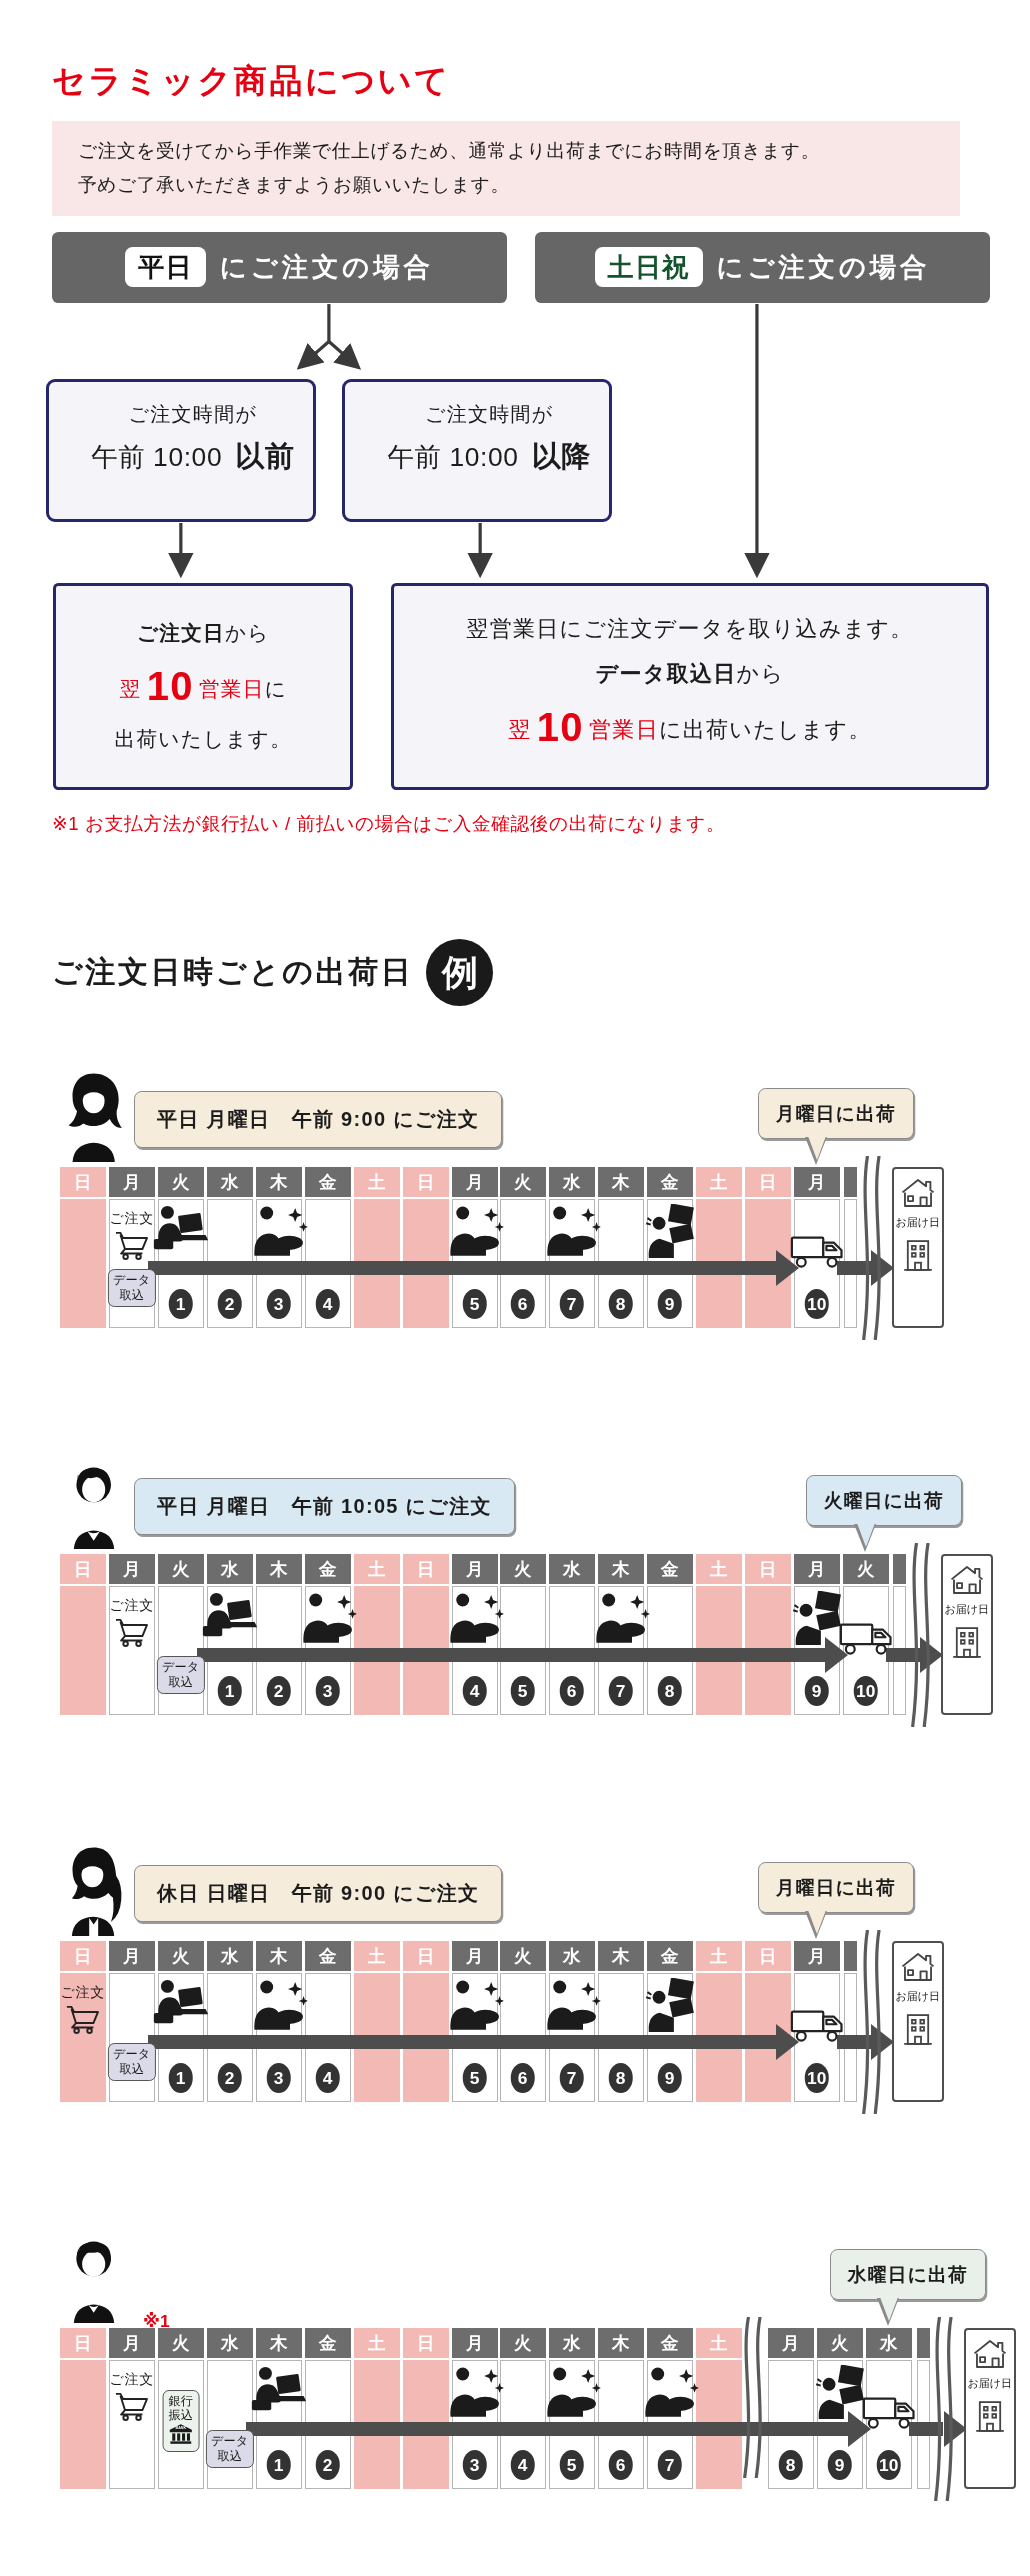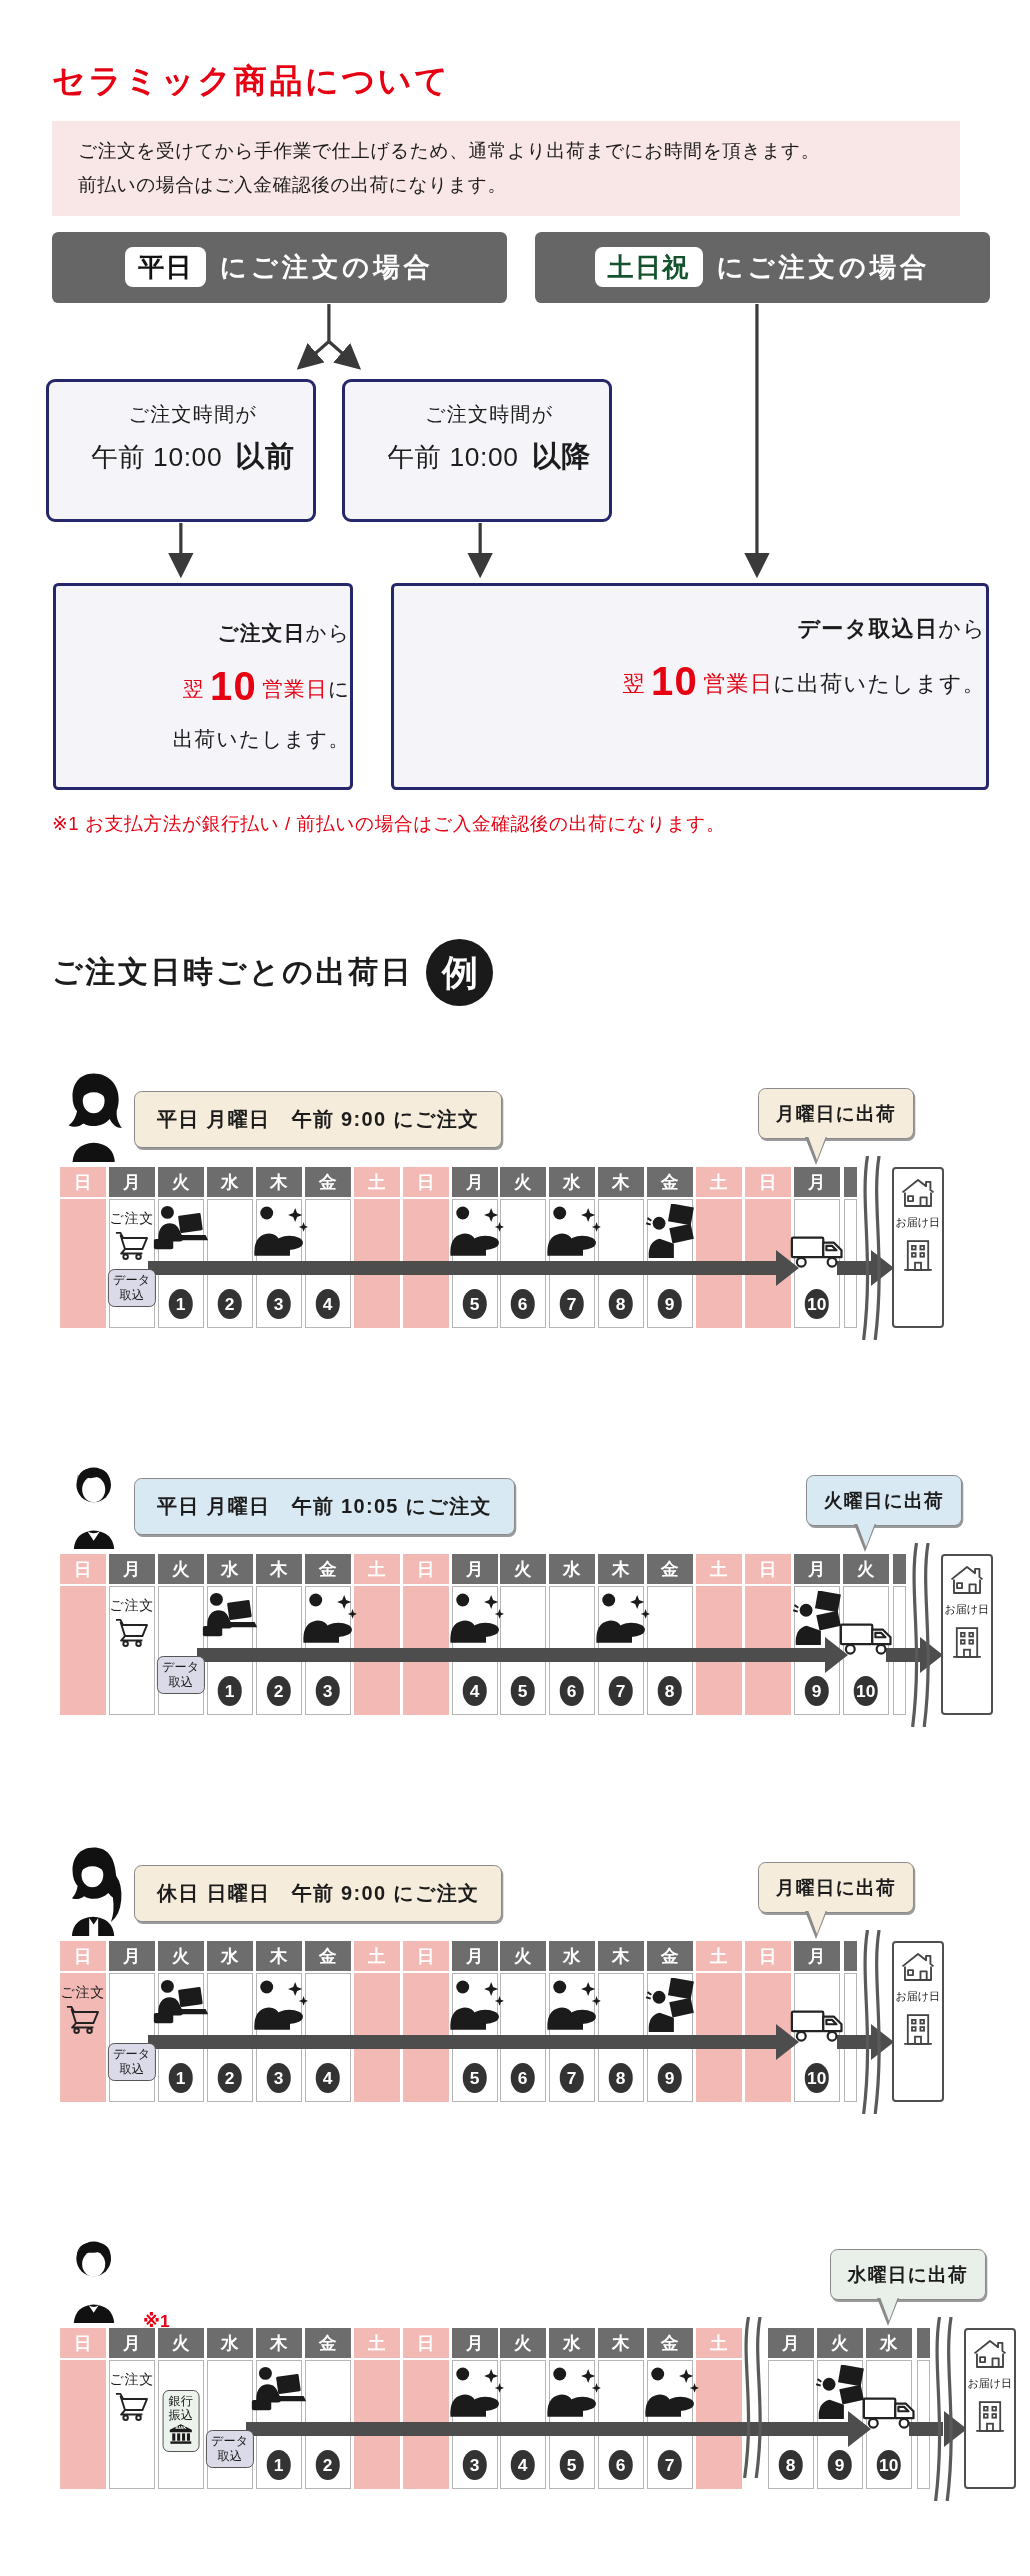--- a/index.html
+++ b/index.html
@@ -17,21 +17,21 @@
   .fbadge{background:#fff;border-radius:7.7px;padding:2.6px 13px;font-size:26px;letter-spacing:1.3px;}
   .fbadge.wk{color:#111;}
   .fbadge.hol{color:#14532d;}
   .flow svg.conn{position:absolute;left:0;top:0;z-index:1;}
   .bbox{position:absolute;top:147px;height:143px;background:#f5f5f9;border:3.2px solid #26266b;border-radius:9px;box-sizing:border-box;padding:19.3px 0 0 24.5px;text-align:center;}
   .bbox.b1{left:-6.4px;width:270px;}
   .bbox.b2{left:290px;width:270px;}
   .bl1{font-size:20px;letter-spacing:1.3px;}
   .bl2{font-size:26.4px;margin-top:9px;letter-spacing:0.6px;}
   .bl2 b{font-size:29px;margin-left:5.2px;}
-  .rbox{position:absolute;top:351px;height:207px;background:#f5f5f9;border:3.2px solid #26266b;border-radius:5.2px;box-sizing:border-box;text-align:right;}
+  .rbox{position:absolute;top:351px;height:207px;background:#f5f5f9;border:3.2px solid #26266b;border-radius:5.2px;box-sizing:border-box;text-align:center;}
   .rbox.r1{left:1.3px;width:300px;padding-top:33px;}
   .rbox.r2{left:339px;width:598px;padding-top:28px;}
   .rl{font-size:20.6px;letter-spacing:1.3px;margin-bottom:16.7px;}
   .rbox.r2 .rl{font-size:22px;margin-bottom:15.5px;}
   .red{color:#e60012;}
   .bignum{color:#e60012;font-size:40px;font-weight:bold;margin:0 5.2px;vertical-align:-3.9px;}
   .note{margin-top:19.3px;color:#e60012;font-size:18.7px;letter-spacing:0.6px;}
   
   .sec-title{margin-top:102px;font-size:30px;font-weight:bold;letter-spacing:2.6px;display:flex;align-items:center;}
   .rei{display:inline-block;width:67px;height:67px;margin-left:13px;background:#1a1a1a;border-radius:50%;
@@ -78,21 +78,21 @@
 </style>
 </head>
 <body>
 
 <div class="page">
 
   <h1 class="title">セラミック商品について</h1>
 
   <div class="intro">
     <div>ご注文を受けてから手作業で仕上げるため、通常より出荷までにお時間を頂きます。</div>
-    <div>前払いの場合はご入金確認後の出荷になります。</div>
+    <div>予めご了承いただきますようお願いいたします。</div>
   </div>
 
   <div class="flow">
     <svg class="conn" width="940" height="560" viewBox="0 0 1460 870">
       <defs>
         <marker id="ah" viewBox="0 0 10 10" refX="7" refY="5" markerWidth="8" markerHeight="8" orient="auto-start-reverse">
           <path d="M0 0 L10 5 L0 10 z" fill="#3a3a3a"></path>
         </marker>
       </defs>
       <g stroke="#3a3a3a" stroke-width="5" fill="none">
@@ -132,20 +132,21 @@
     <div class="rbox r1">
       <div class="rl">
         <b>ご注文日</b><span>から</span>
       </div>
       <div class="rl">
         <span class="red">翌</span><span class="bignum">10</span><span class="red">営業日</span><span>に</span>
       </div>
       <div class="rl">出荷いたします。</div>
     </div>
     <div class="rbox r2">
+      <div class="rl">翌営業日にご注文データを取り込みます。</div>
       <div class="rl">
         <b>データ取込日</b><span>から</span>
       </div>
       <div class="rl">
         <span class="red">翌</span><span class="bignum">10</span><span class="red">営業日</span><span>に出荷いたします。</span>
       </div>
     </div>
   </div>
 
   <div class="note">※1  お支払方法が銀行払い / 前払いの場合はご入金確認後の出荷になります。</div>

